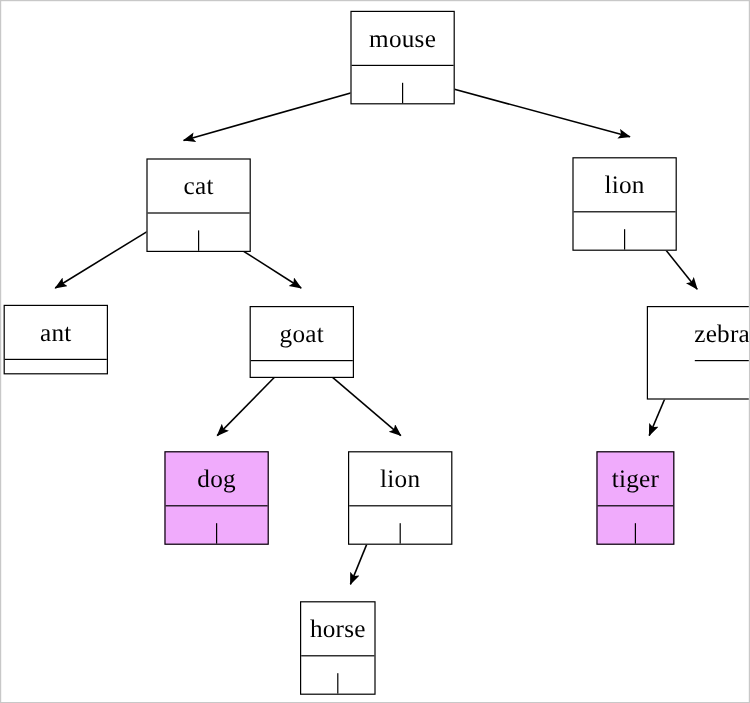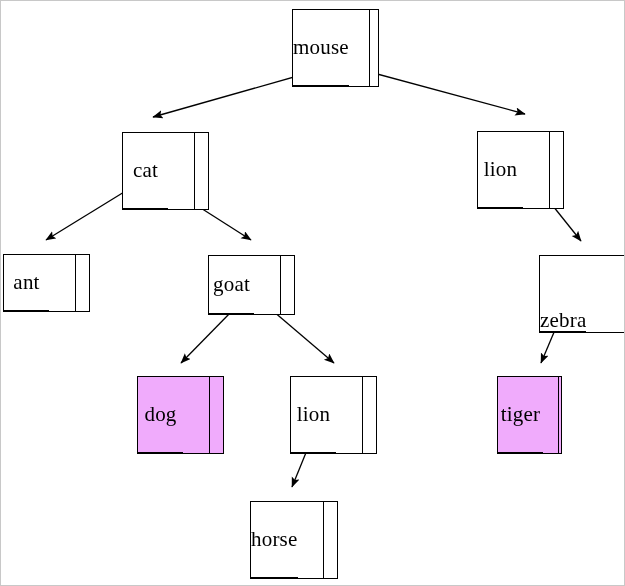--- a/index.html
+++ b/index.html
@@ -24,21 +24,21 @@
     width: 625px;
     height: 586px;
     pointer-events: none;
   }
   .node {
     position: absolute;
     box-sizing: border-box;
     border: 1.5px solid #000000;
     background: #ffffff;
     display: flex;
-    flex-direction: row;
+    flex-direction: column;
     gap: 14px;
   }
   .node-label {
     flex: 0 0 45px;
     display: flex;
     align-items: center;
     justify-content: center;
     font-size: 21px;
     color: #000000;
     line-height: 1;
@@ -140,21 +140,21 @@
           <div class="ptr right"></div>
         </div>
       </div>
       <div class="node" style="left: 496px; top: 375px; width: 65px; height: 78px; border-color: rgb(0, 0, 0); background: #f0abfc;">
         <div class="node-label" style="border-bottom-color: rgb(0, 0, 0);">tiger</div>
         <div class="node-ptrs">
           <div class="ptr left" style="border-right-color: rgb(0, 0, 0);"></div>
           <div class="ptr right"></div>
         </div>
       </div>
-      <div class="node" style="left: 249px; top: 500px; width: 88px; height: 78px; border-color: rgb(0, 0, 0); background: rgb(255, 255, 255);">
+      <div class="node" style="left: 249px; top: 500px; width: 63px; height: 78px; border-color: rgb(0, 0, 0); background: rgb(255, 255, 255);">
         <div class="node-label" style="border-bottom-color: rgb(0, 0, 0);">horse</div>
         <div class="node-ptrs">
           <div class="ptr left" style="border-right-color: rgb(0, 0, 0);"></div>
           <div class="ptr right"></div>
         </div>
       </div>
     </div>
 
 </div>
 

